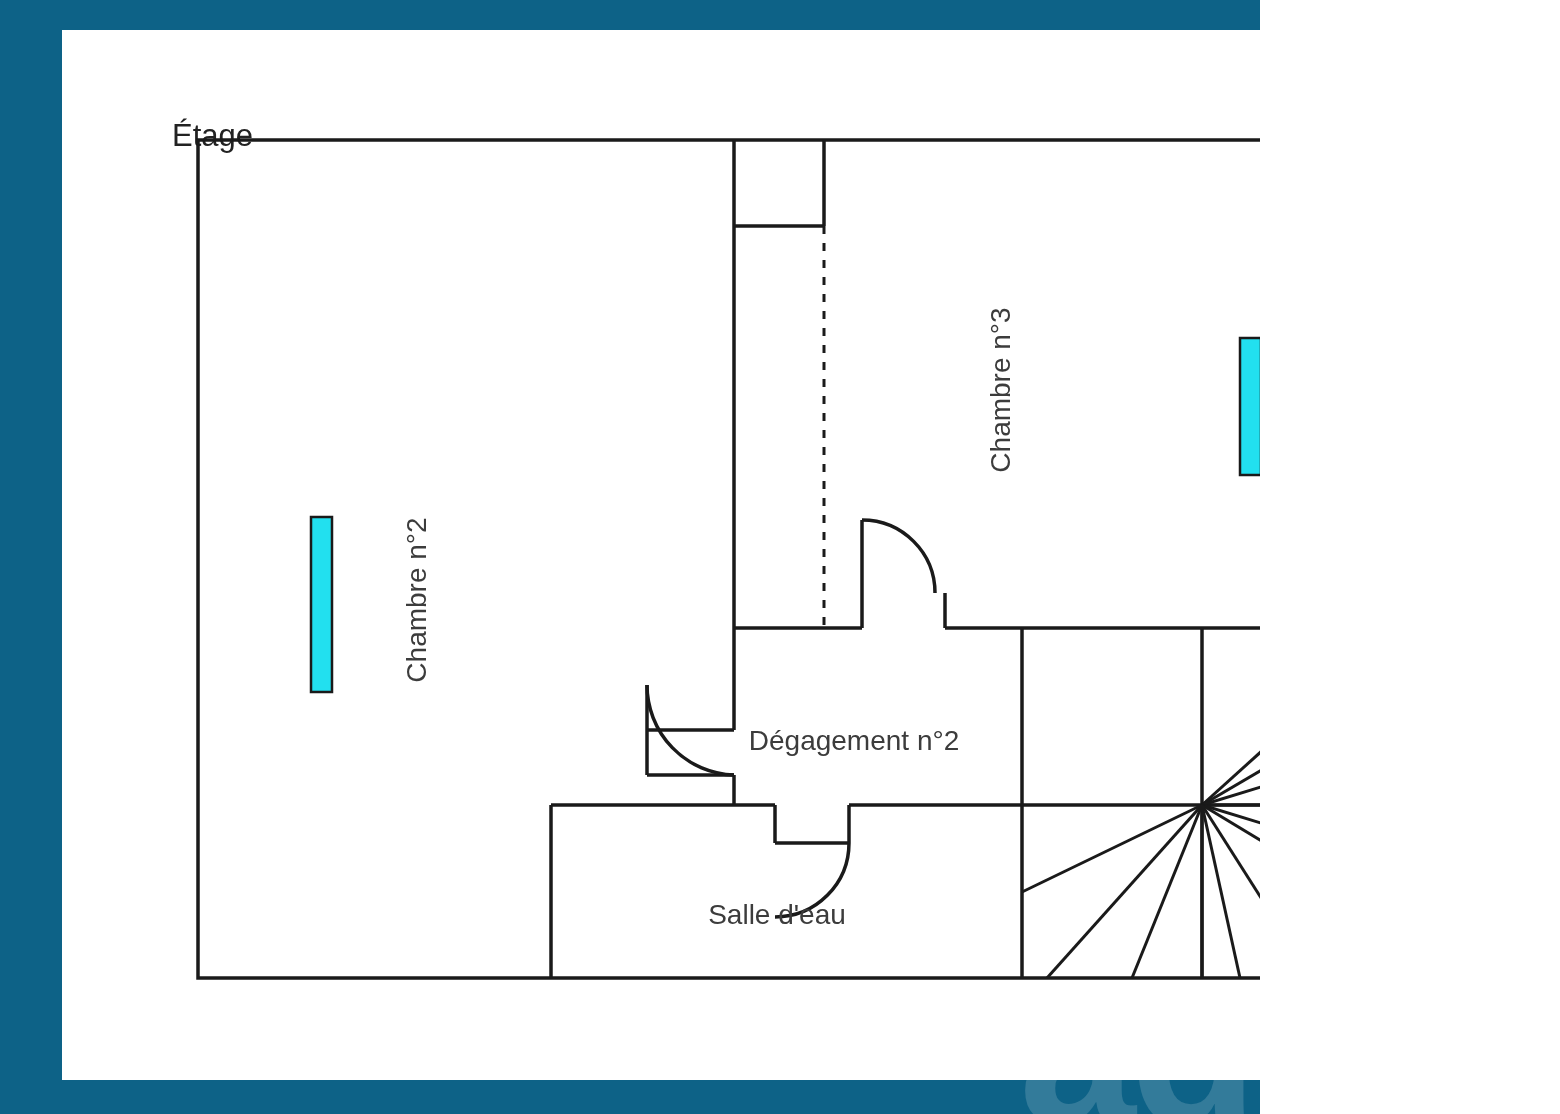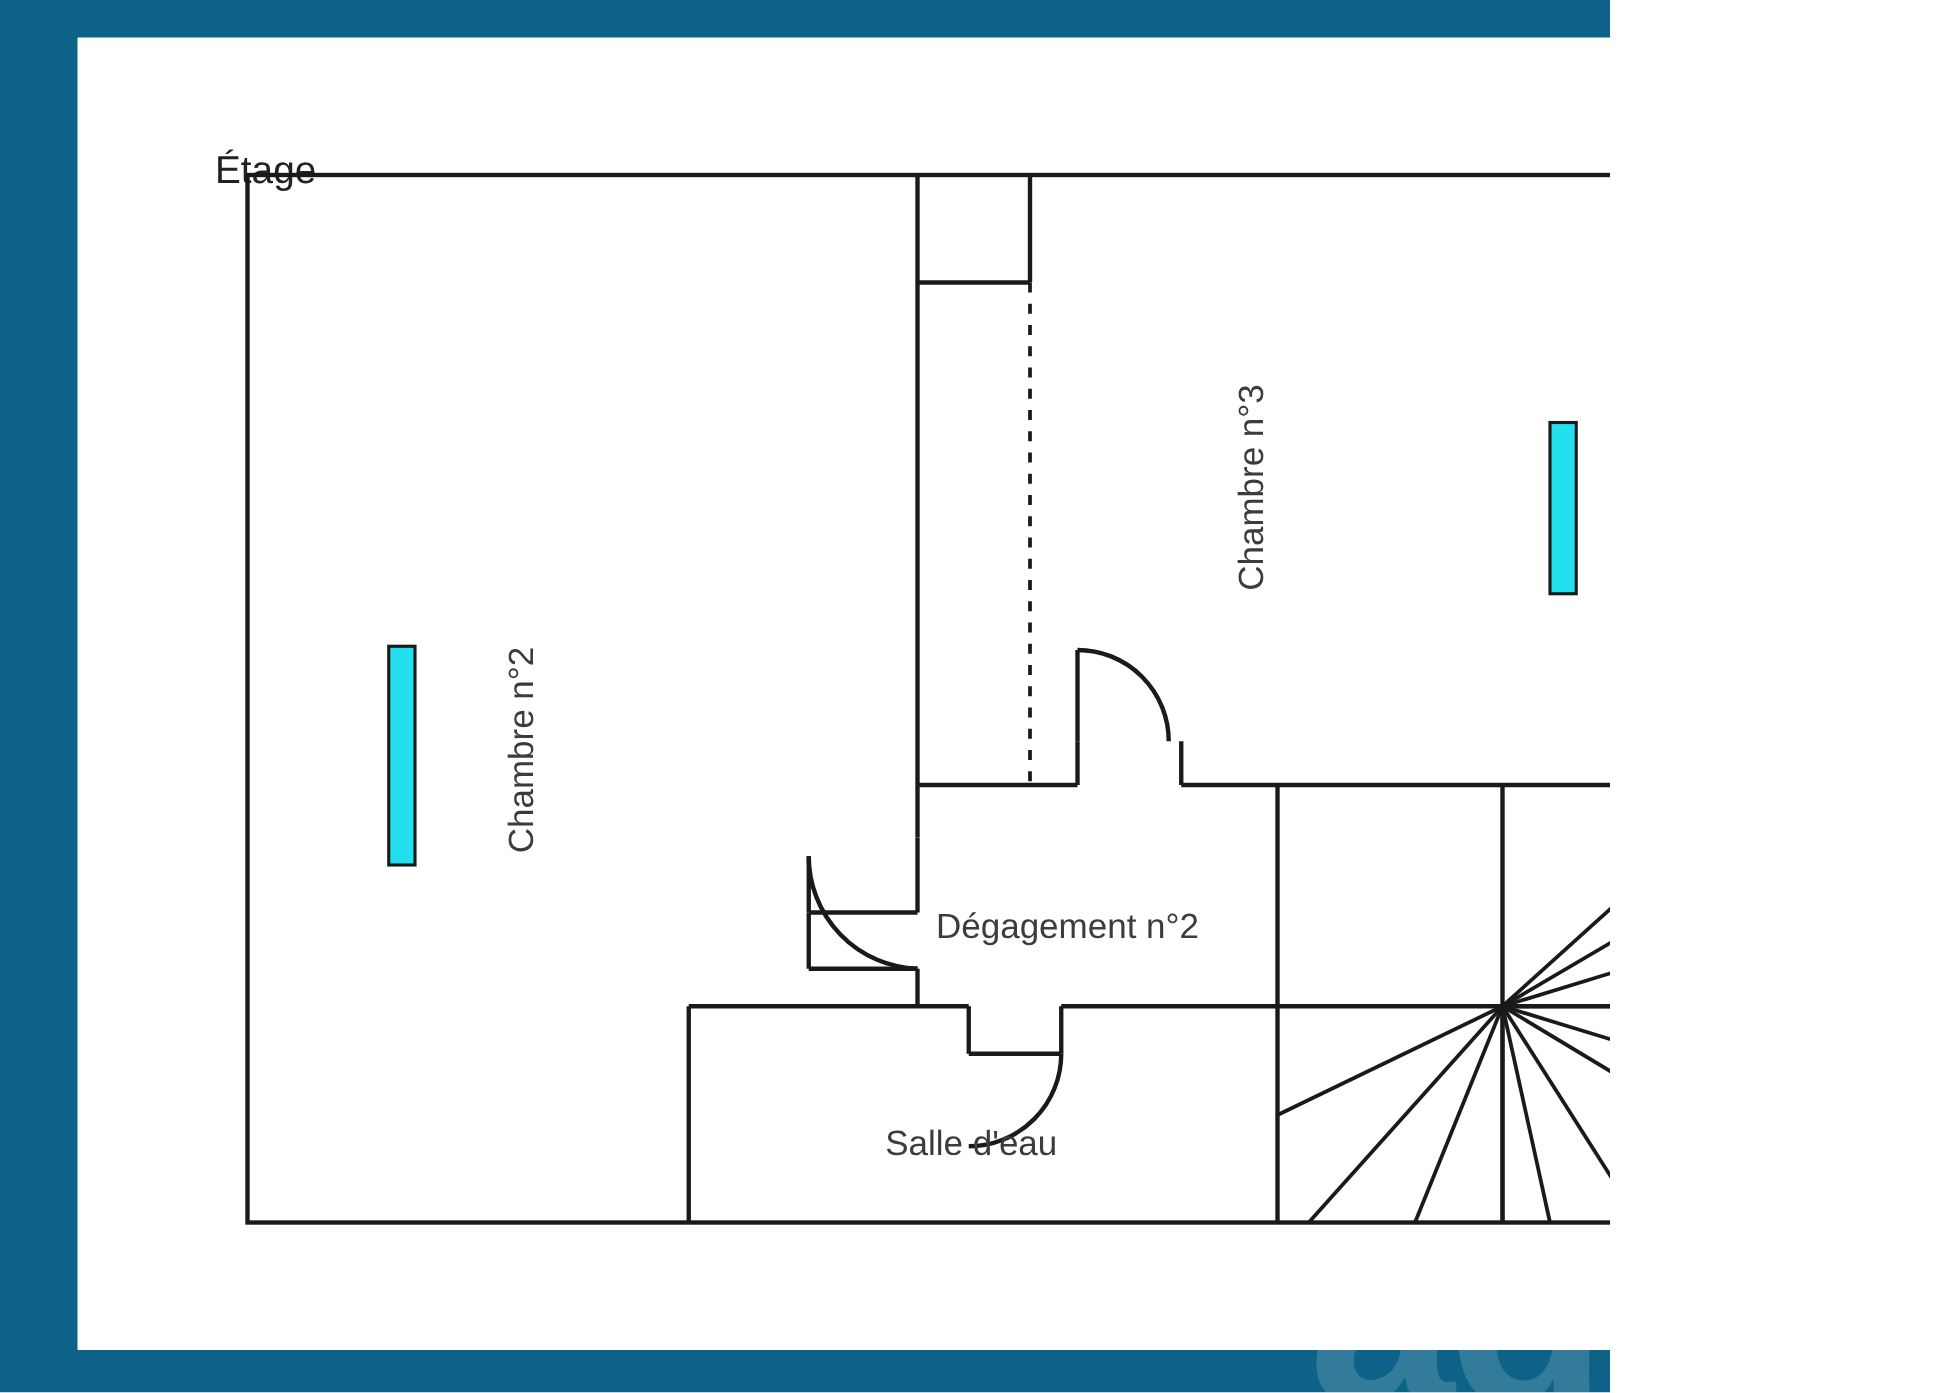--- a/index.html
+++ b/index.html
@@ -11,21 +11,20 @@
     width: 1560px;
     height: 1114px;
     font-family: "Liberation Sans", sans-serif;
   }
   #page {
     position: relative;
     width: 1260px;
     height: 1114px;
     background: #0d6287;
     overflow: hidden;
-    padding-left: 28px;
   }
   #sheet {
     position: absolute;
     left: 62px;
     top: 30px;
     width: 1432px;
     height: 1050px;
     background: #ffffff;
   }
   #watermark {

